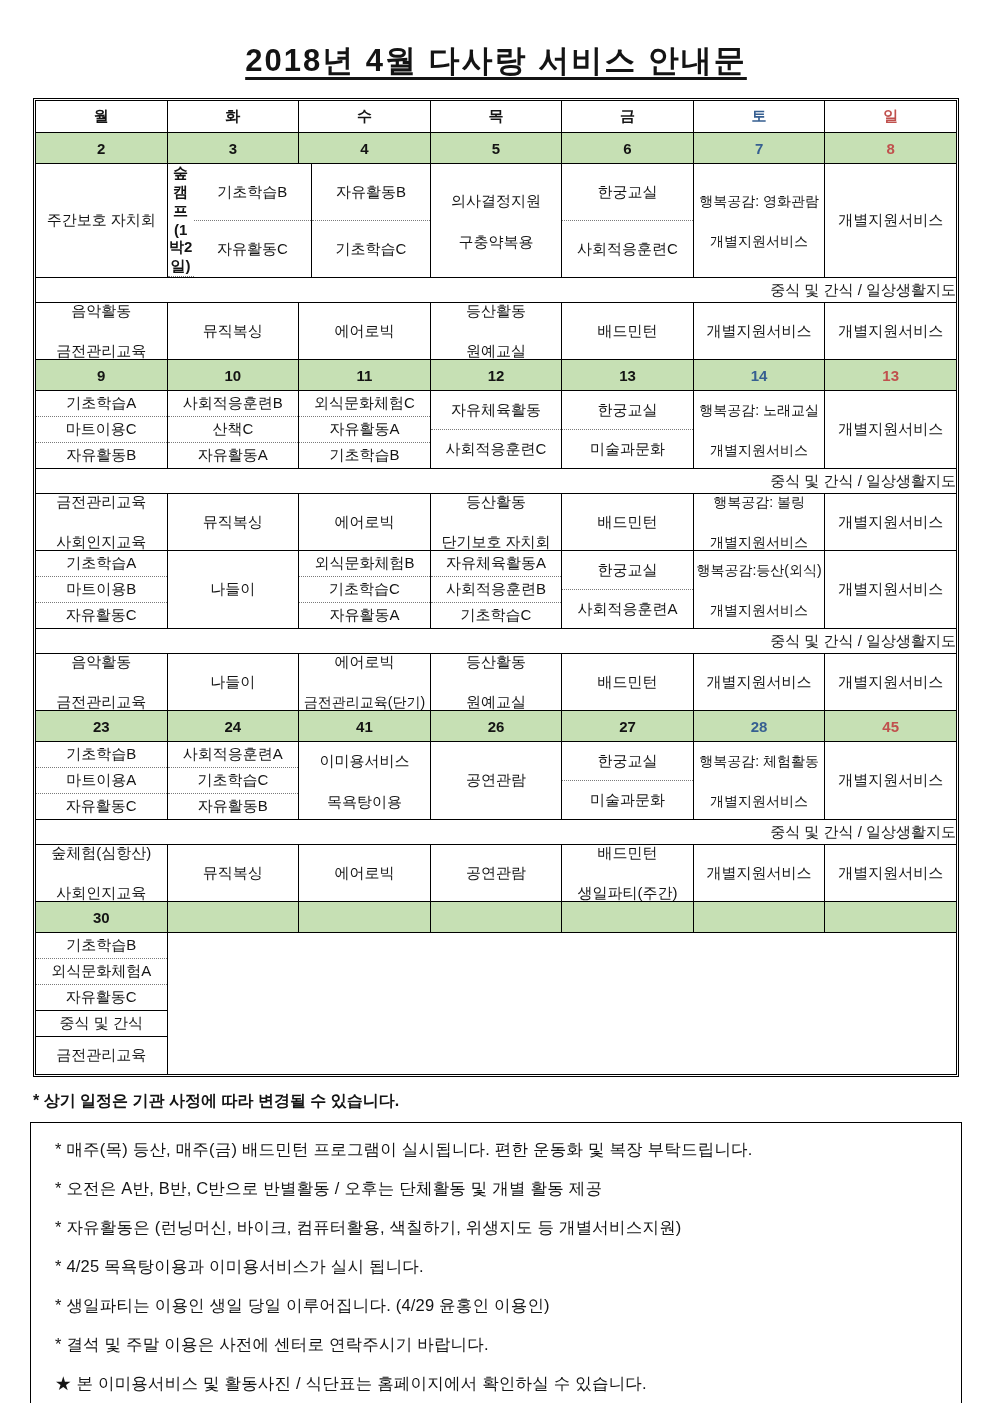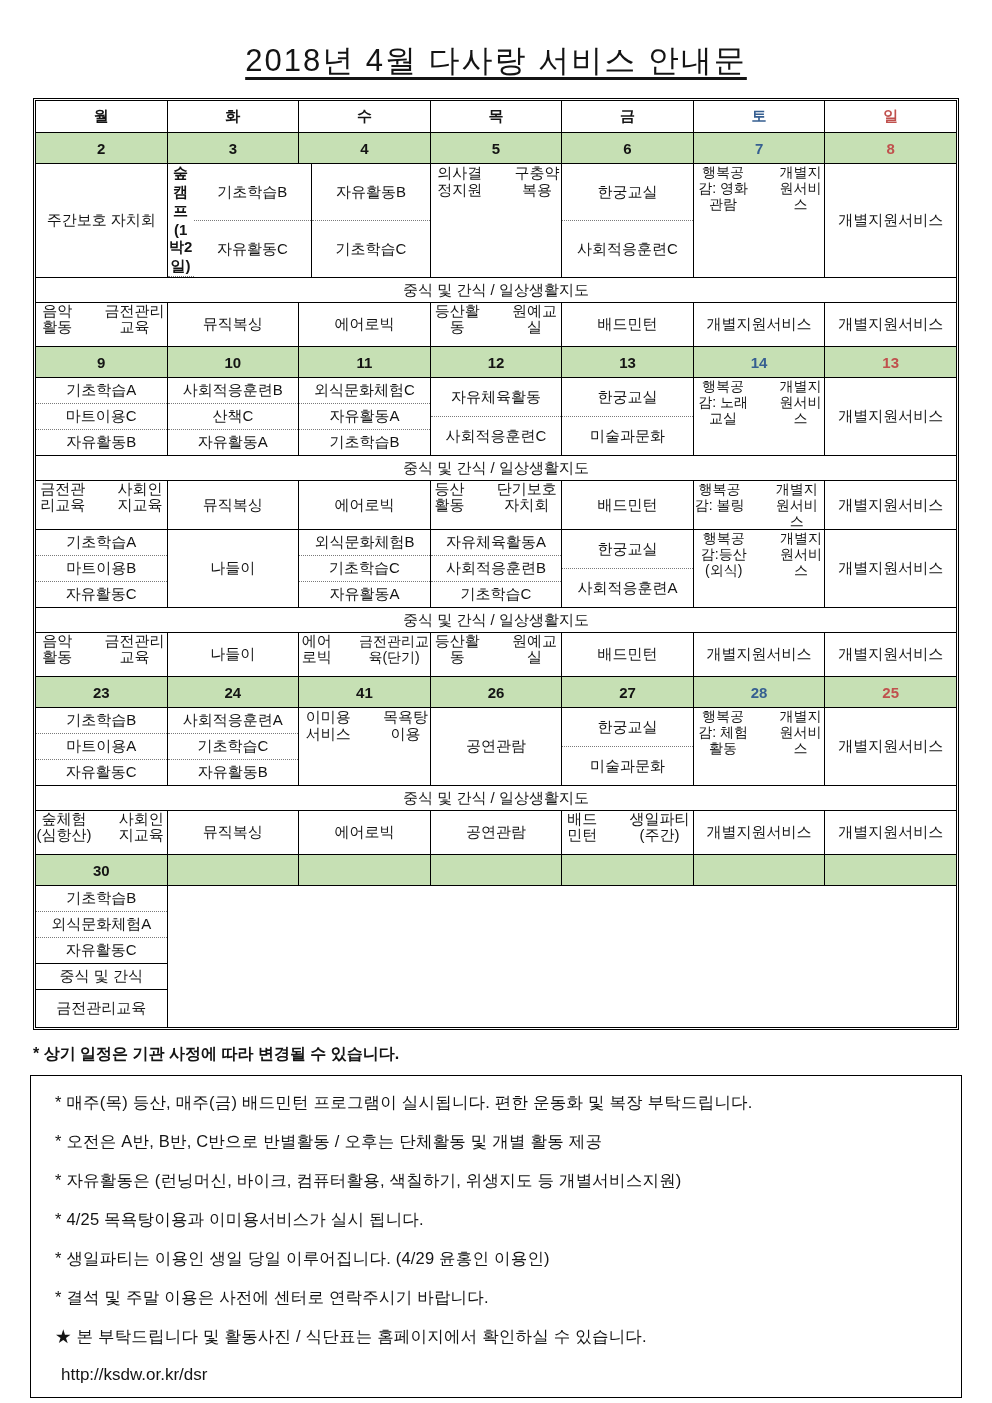--- a/index.html
+++ b/index.html
@@ -5,45 +5,45 @@
   * { margin:0; padding:0; box-sizing:border-box; }
   html,body { background:#ffffff; }
   body {
     width:992px; height:1403px;
     font-family:"Liberation Sans", sans-serif;
     color:#141414; position:relative;
   }
   .page { width:992px; padding-top:40px; }
 
   .title {
-    text-align:center; font-size:31px; font-weight:normal;
+    text-align:center; font-size:31px; font-weight:bold;
     letter-spacing:2px; text-decoration:underline;
     text-underline-offset:6px; margin-bottom:16px;
   }
 
   .table-wrap { width:926px; margin:0 auto; border:1px solid #000; padding:1px; }
   table { width:100%; border-collapse:collapse; table-layout:fixed; }
   td {
     border:1px solid #000; padding:0; text-align:center; vertical-align:middle;
     font-size:15px; overflow:hidden;
   }
   .row-days td { height:32px; font-weight:bold; background:#fff; }
   .row-dates td { height:31px; font-weight:bold; background:#c6e0b4; }
   .blue { color:#365f91; }
   .red  { color:#c0504d; }
 
   .row-am td { height:78px; }
-  .row-lunch td { height:25px; }
+  .row-lunch td { height:25px;text-align:right; }
   .row-pm td { height:44px; }
 
   .stack { display:flex; flex-direction:column; height:100%; }
   .stack > div { flex:1; display:flex; align-items:center; justify-content:center; }
   .stack > div + div { border-top:1px dotted #7a7a7a; }
 
-  .lines2 { display:flex; flex-direction:row; justify-content:center; height:100%; gap:24px; }
+  .lines2 { display:flex; flex-direction:column; justify-content:center; height:100%; gap:24px; }
   .lines2 > div { line-height:17px; }
   .lines2.tight > div { line-height:16px; }
 
   .camp-cell { display:flex; height:100%; }
   .camp-top { flex:0 0 26px; display:flex; align-items:center; justify-content:center;
               font-weight:bold; border-bottom:1px dotted #7a7a7a; }
   .camp-split { flex:1; display:flex; }
   .camp-col { flex:1; display:flex; flex-direction:column; }
   .camp-col + .camp-col { border-left:1px solid #000; }
   .camp-col > div { flex:1; display:flex; align-items:center; justify-content:center; }
@@ -305,21 +305,21 @@
       <td>개별지원서비스</td>
     </tr>
 
     <tr class="row-dates">
       <td>23</td>
       <td>24</td>
       <td>41</td>
       <td>26</td>
       <td>27</td>
       <td class="blue">28</td>
-      <td class="red">25</td>
+      <td class="red">45</td>
     </tr>
     <tr class="row-am">
       <td>
         <div class="stack">
           <div>기초학습B</div>
           <div>마트이용A</div>
           <div>자유활동C</div>
         </div>
       </td>
       <td>
@@ -401,17 +401,17 @@
 
   <div class="note-outside">* 상기 일정은 기관 사정에 따라 변경될 수 있습니다.</div>
 
   <div class="note-box">
     <div class="note-line">* 매주(목) 등산, 매주(금) 배드민턴 프로그램이 실시됩니다. 편한 운동화 및 복장 부탁드립니다.</div>
     <div class="note-line">* 오전은 A반, B반, C반으로 반별활동 / 오후는 단체활동 및 개별 활동 제공</div>
     <div class="note-line">* 자유활동은 (런닝머신, 바이크, 컴퓨터활용, 색칠하기, 위생지도 등 개별서비스지원)</div>
     <div class="note-line">* 4/25 목욕탕이용과 이미용서비스가 실시 됩니다.</div>
     <div class="note-line">* 생일파티는 이용인 생일 당일 이루어집니다. (4/29 윤홍인 이용인)</div>
     <div class="note-line">* 결석 및 주말 이용은 사전에 센터로 연락주시기 바랍니다.</div>
-    <div class="note-line">★ 본 부탁드립니다 및 활동사진 / 식단표는 홈페이지에서 확인하실 수 있습니다.</div>
+    <div class="note-line">★ 본 이미용서비스 및 활동사진 / 식단표는 홈페이지에서 확인하실 수 있습니다.</div>
     <div class="url-line">http://ksdw.or.kr/dsr</div>
   </div>
 
 </div>
 
 </body></html>

